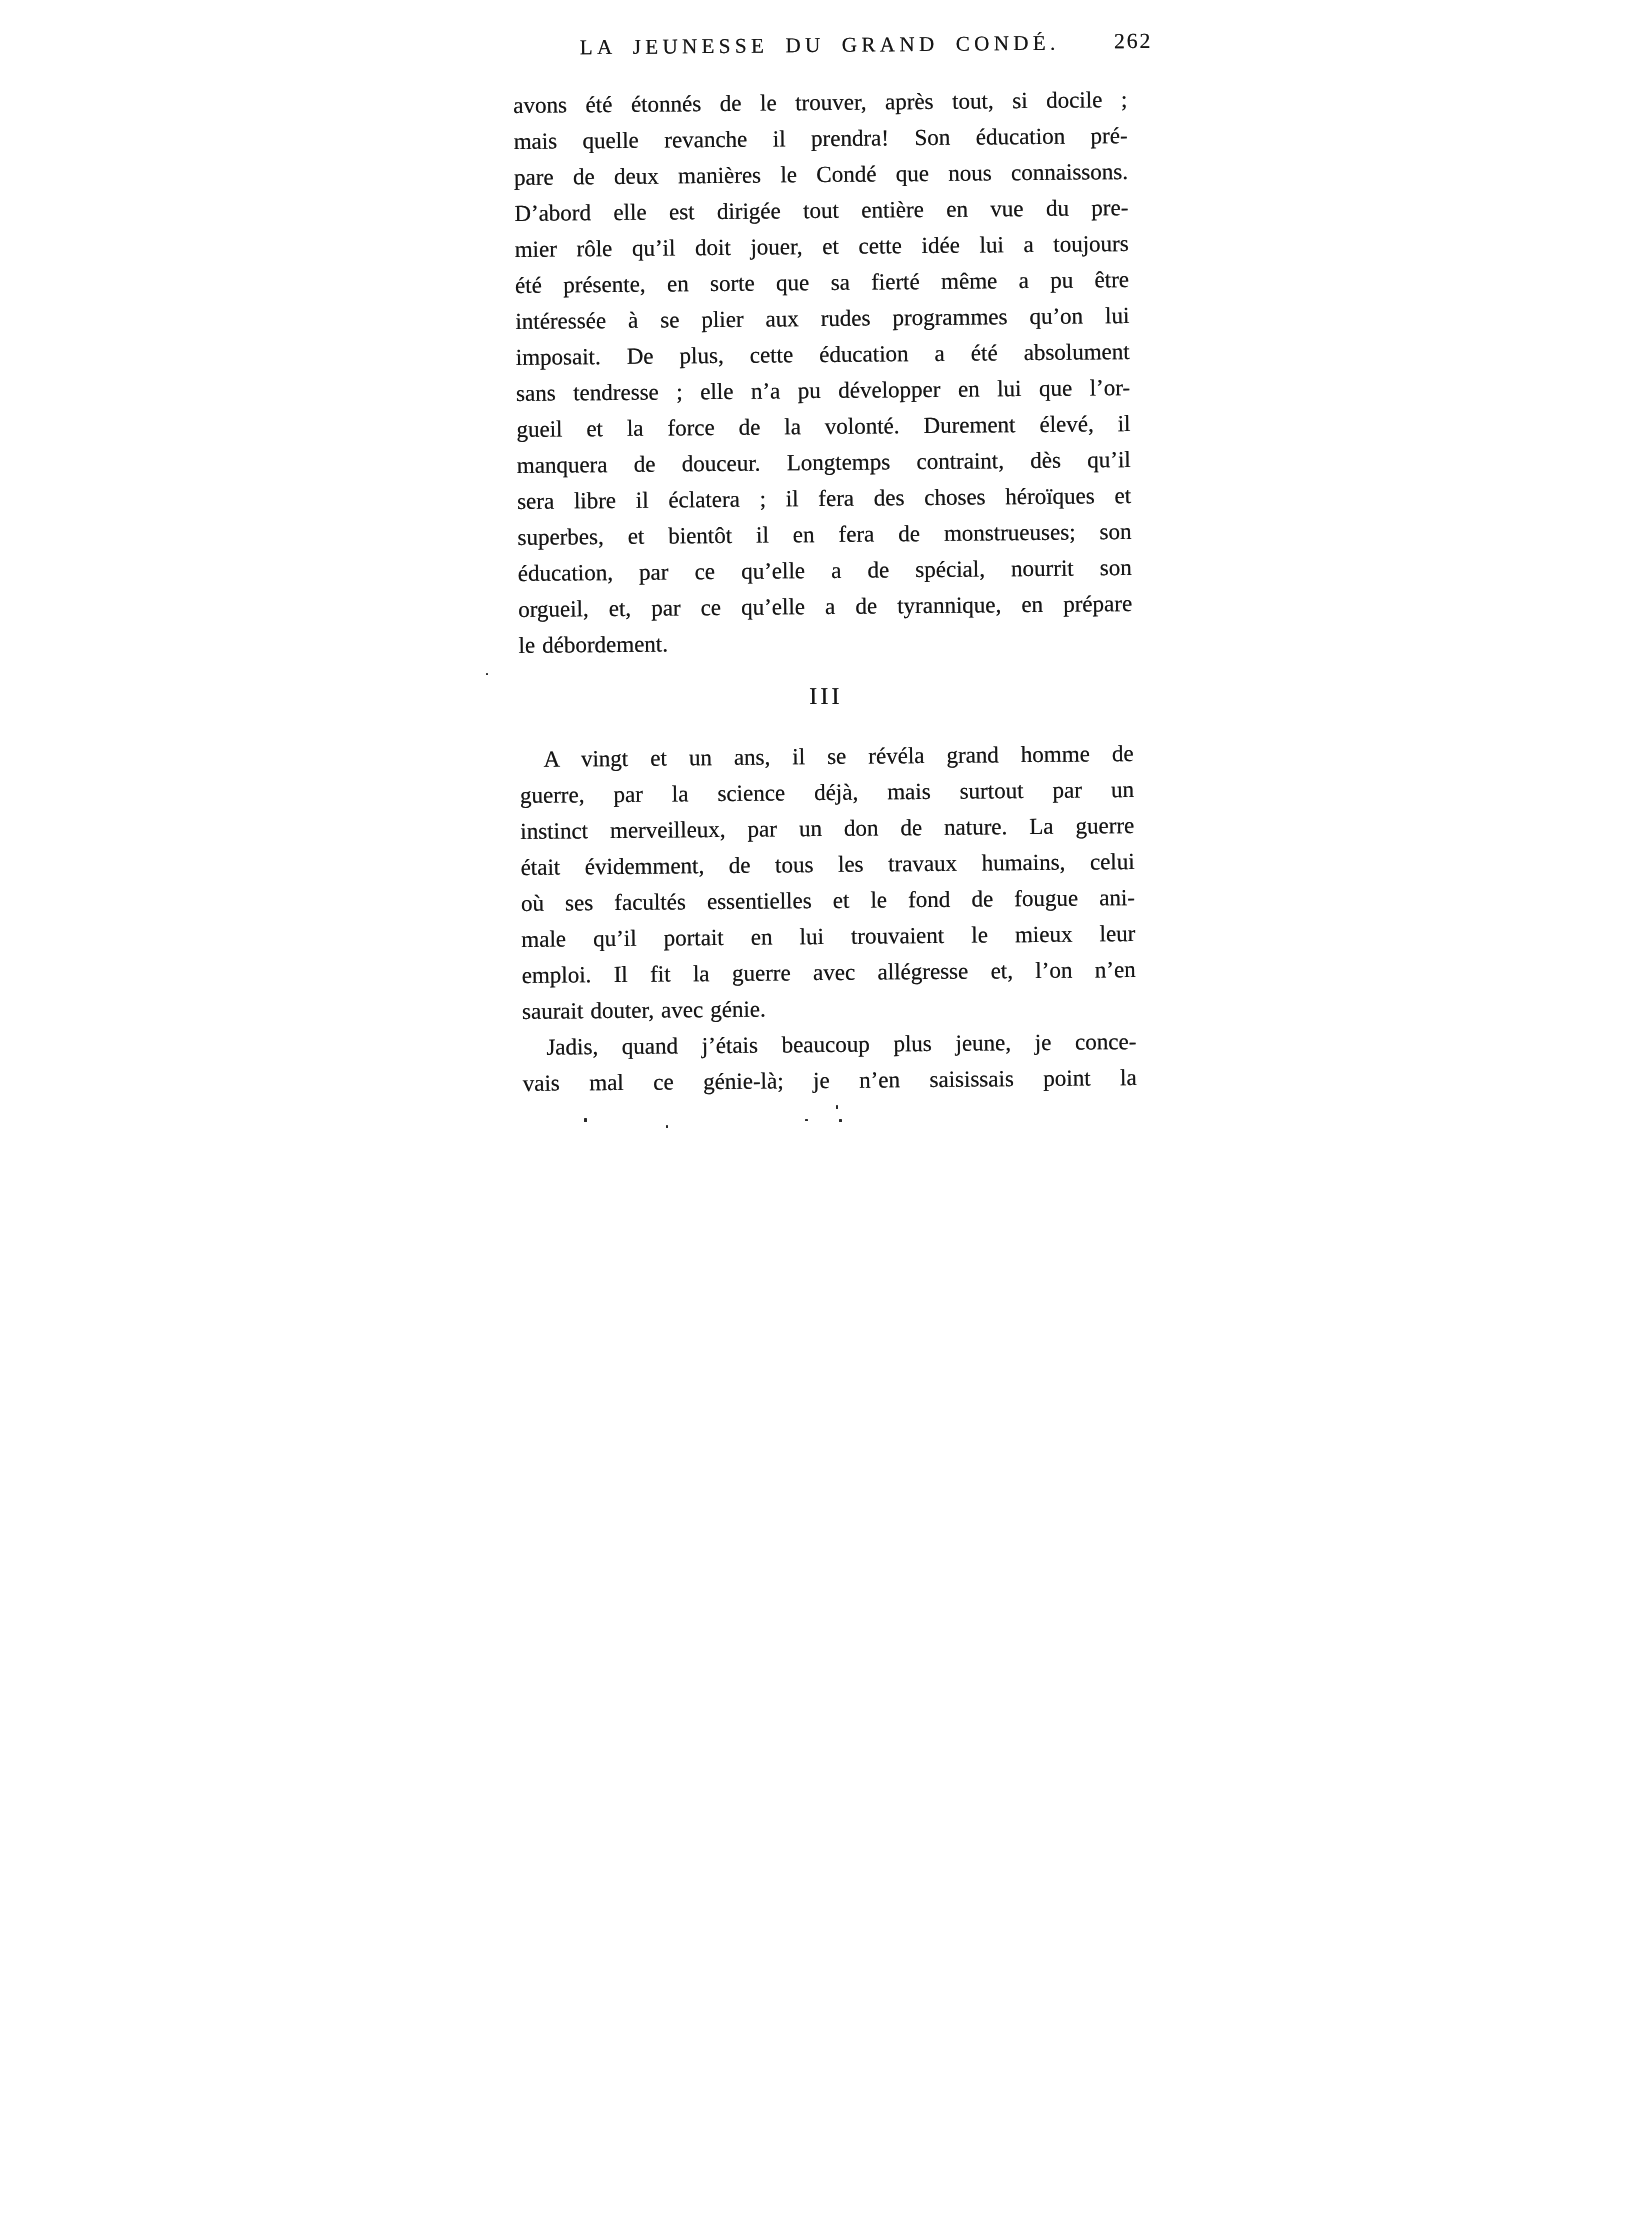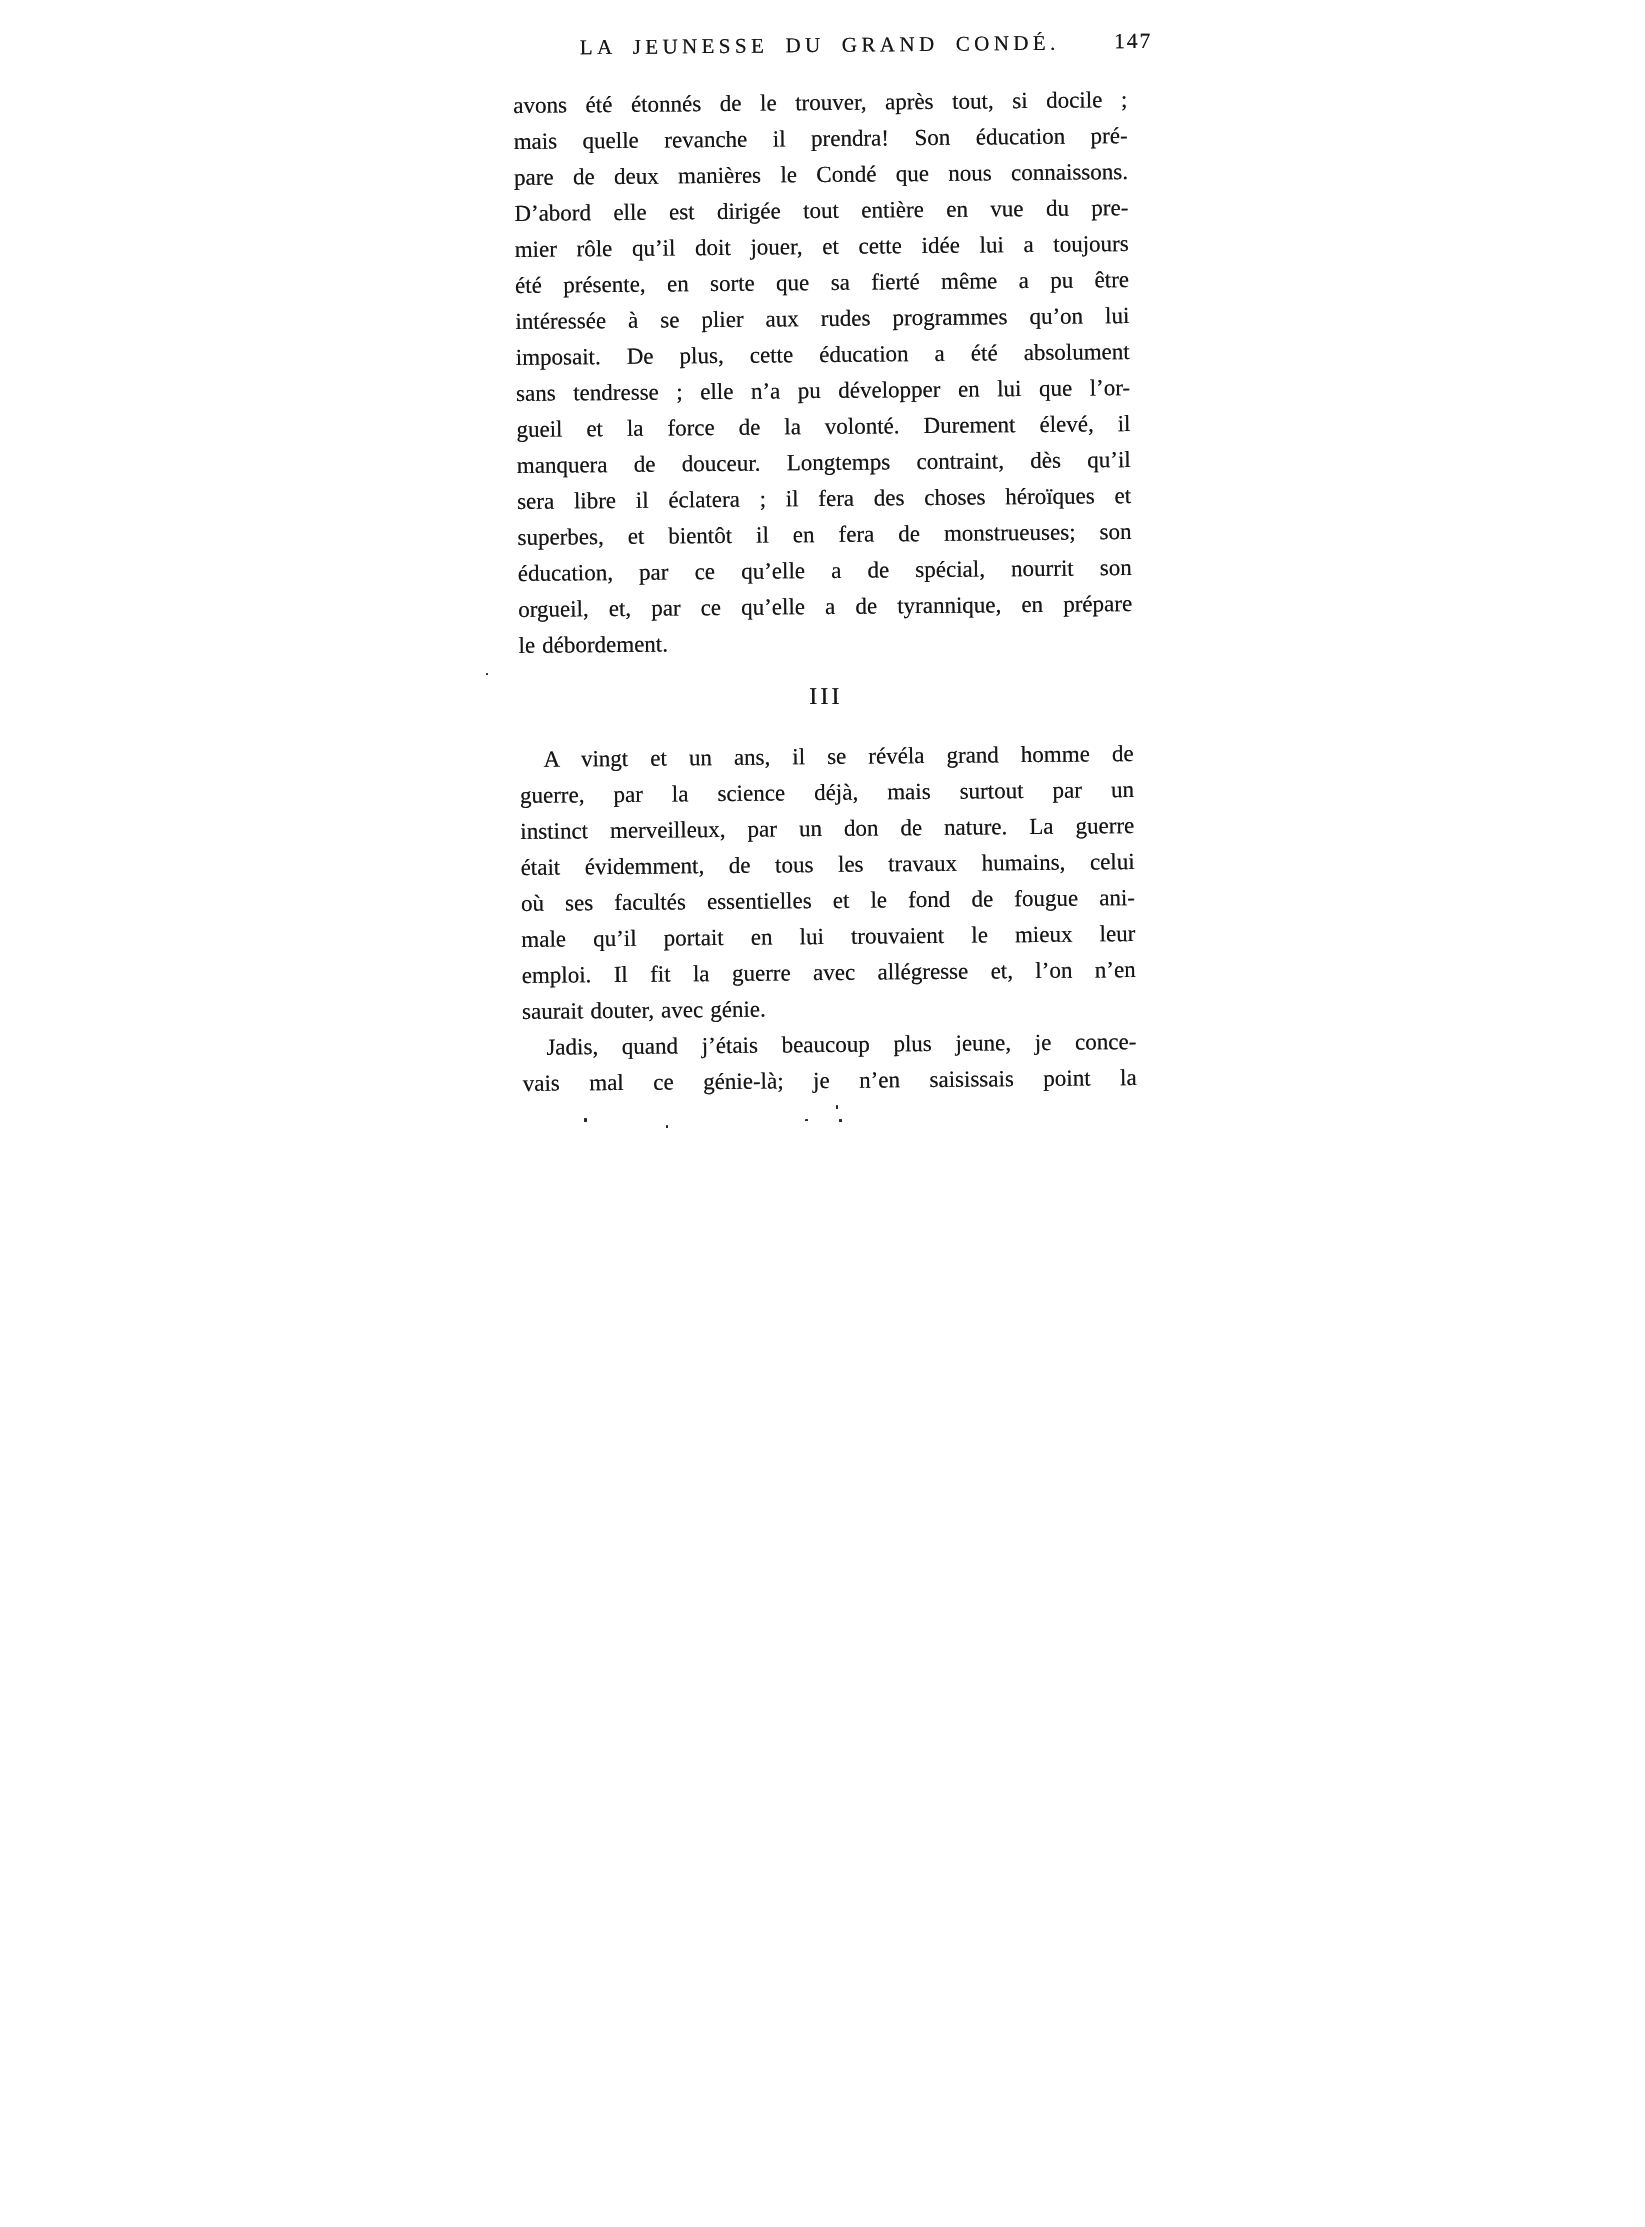--- a/index.html
+++ b/index.html
@@ -79,21 +79,21 @@
     background: #2a2a2a;
     border-radius: 0.6px;
   }
 </style>
 </head>
 <body style="--paper: #ffffff; --ink: #161616;">
 
 <div class="page-content">
   <div class="running-header">
     <span class="running-title">LA JEUNESSE DU GRAND CONDÉ.</span>
-    <span class="page-number">147</span>
+    <span class="page-number">262</span>
   </div>
   <div class="text-block" id="text-block">
       <div class="line just">avons été étonnés de le trouver, après tout, si docile ;</div>
       <div class="line just">mais quelle revanche il prendra! Son éducation pré-</div>
       <div class="line just">pare de deux manières le Condé que nous connaissons.</div>
       <div class="line just">D’abord elle est dirigée tout entière en vue du pre-</div>
       <div class="line just">mier rôle qu’il doit jouer, et cette idée lui a toujours</div>
       <div class="line just">été présente, en sorte que sa fierté même a pu être</div>
       <div class="line just">intéressée à se plier aux rudes programmes qu’on lui</div>
       <div class="line just">imposait. De plus, cette éducation a été absolument</div>

